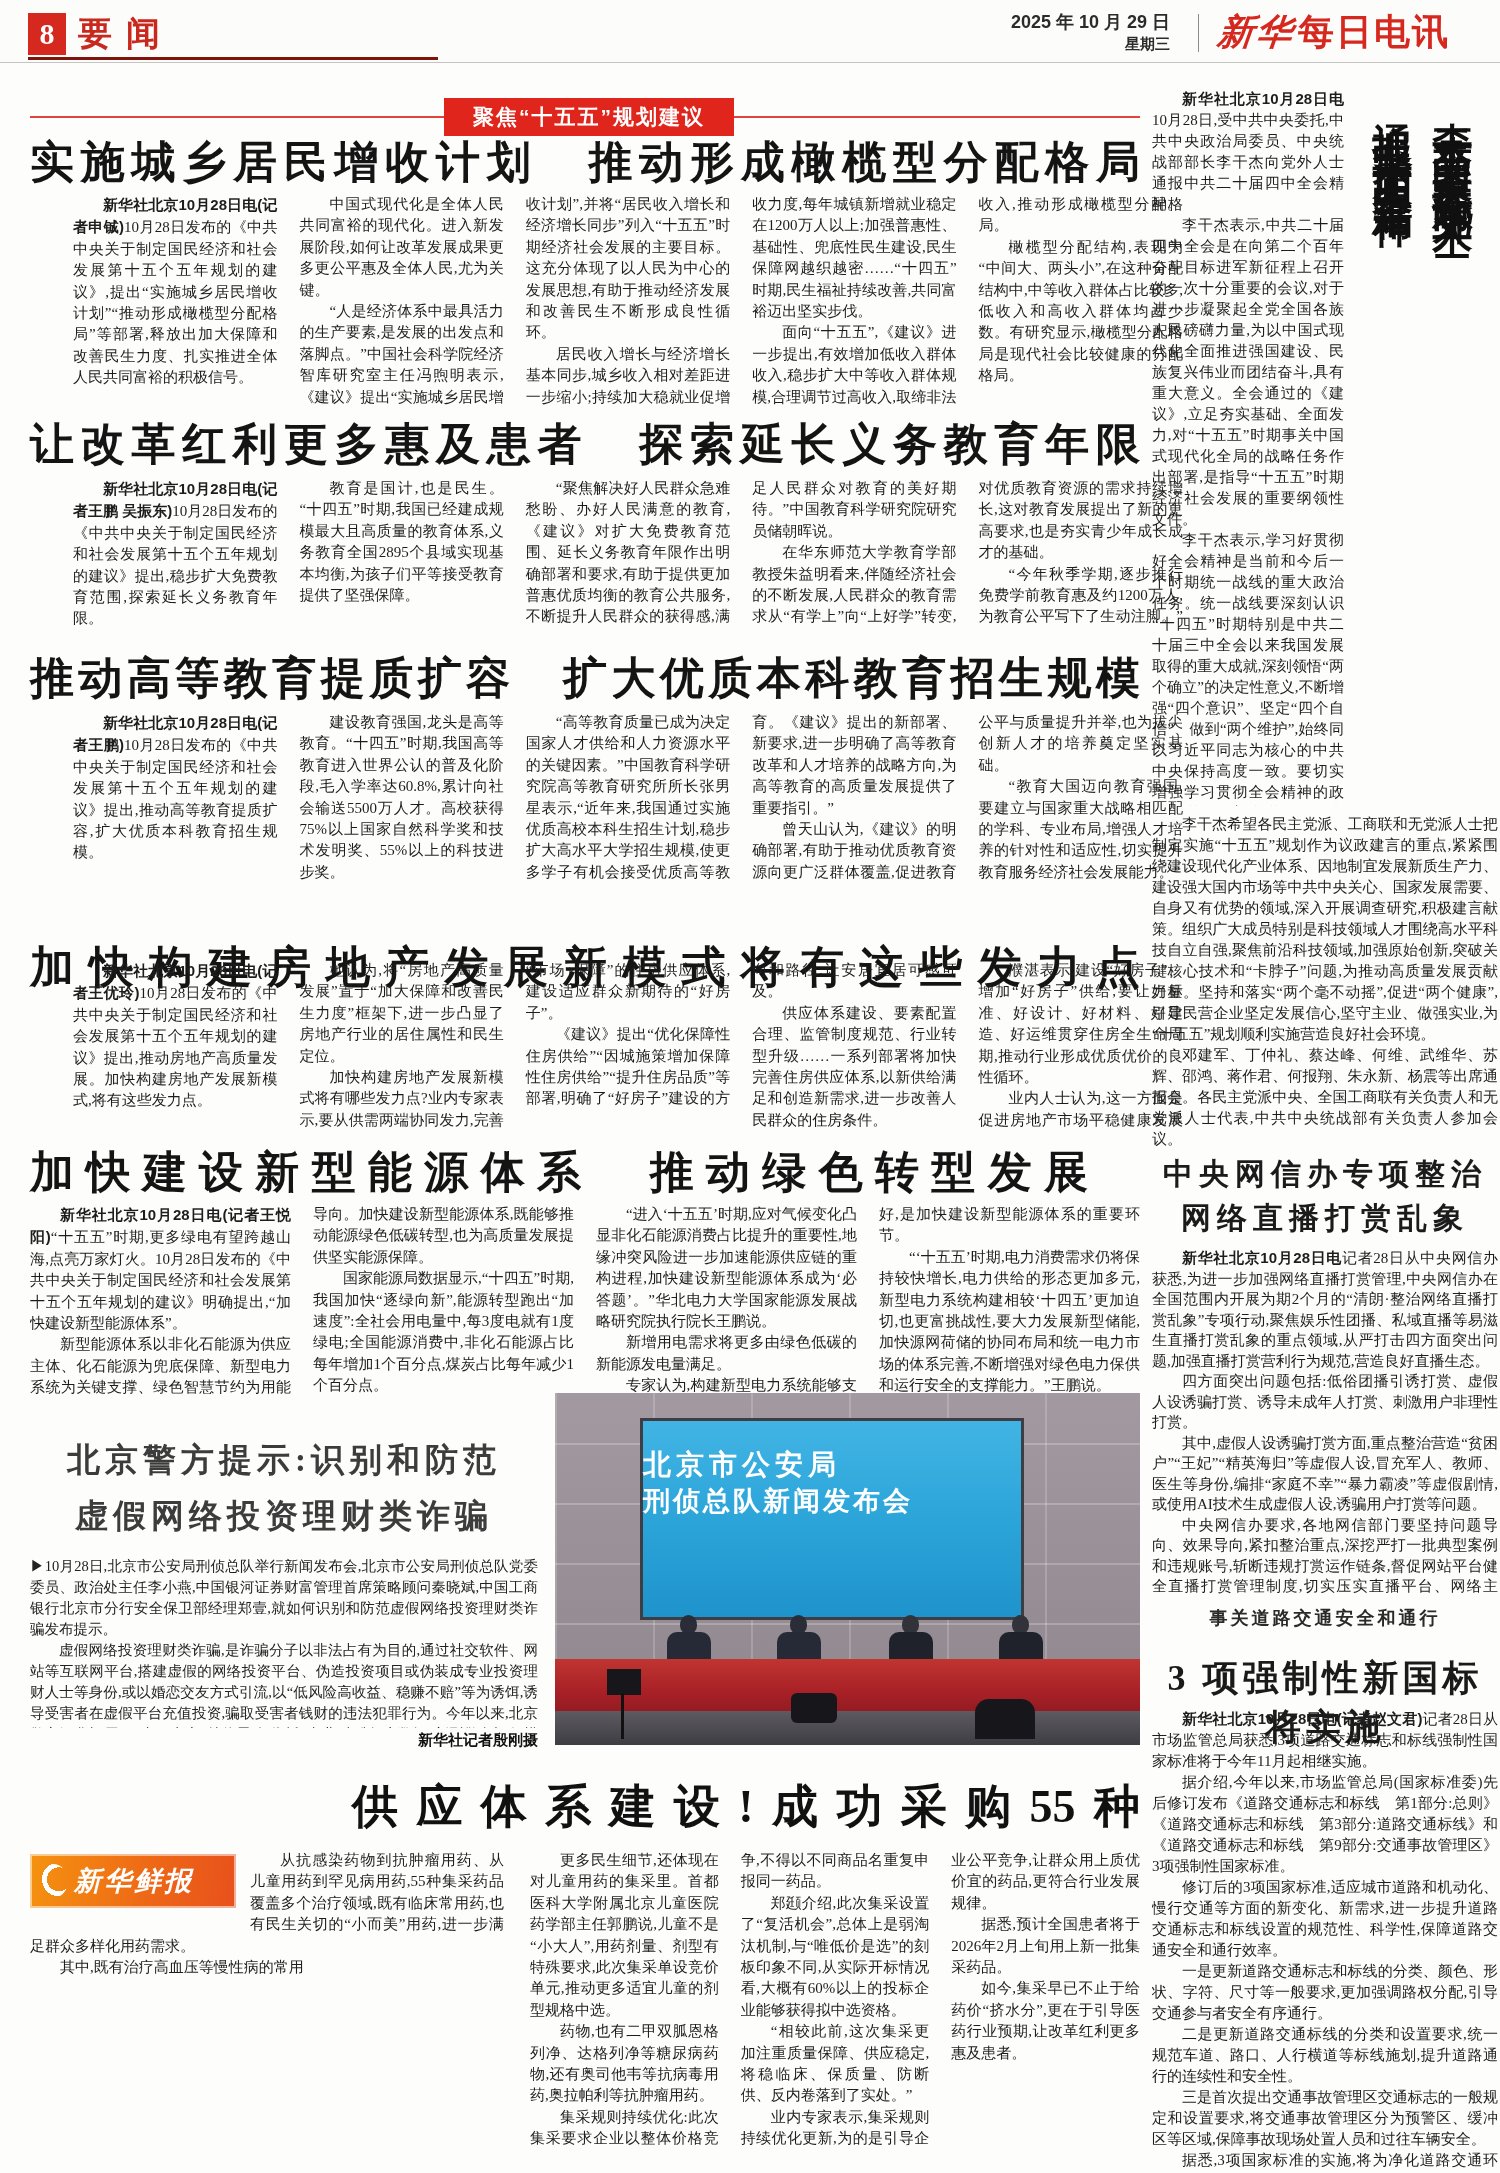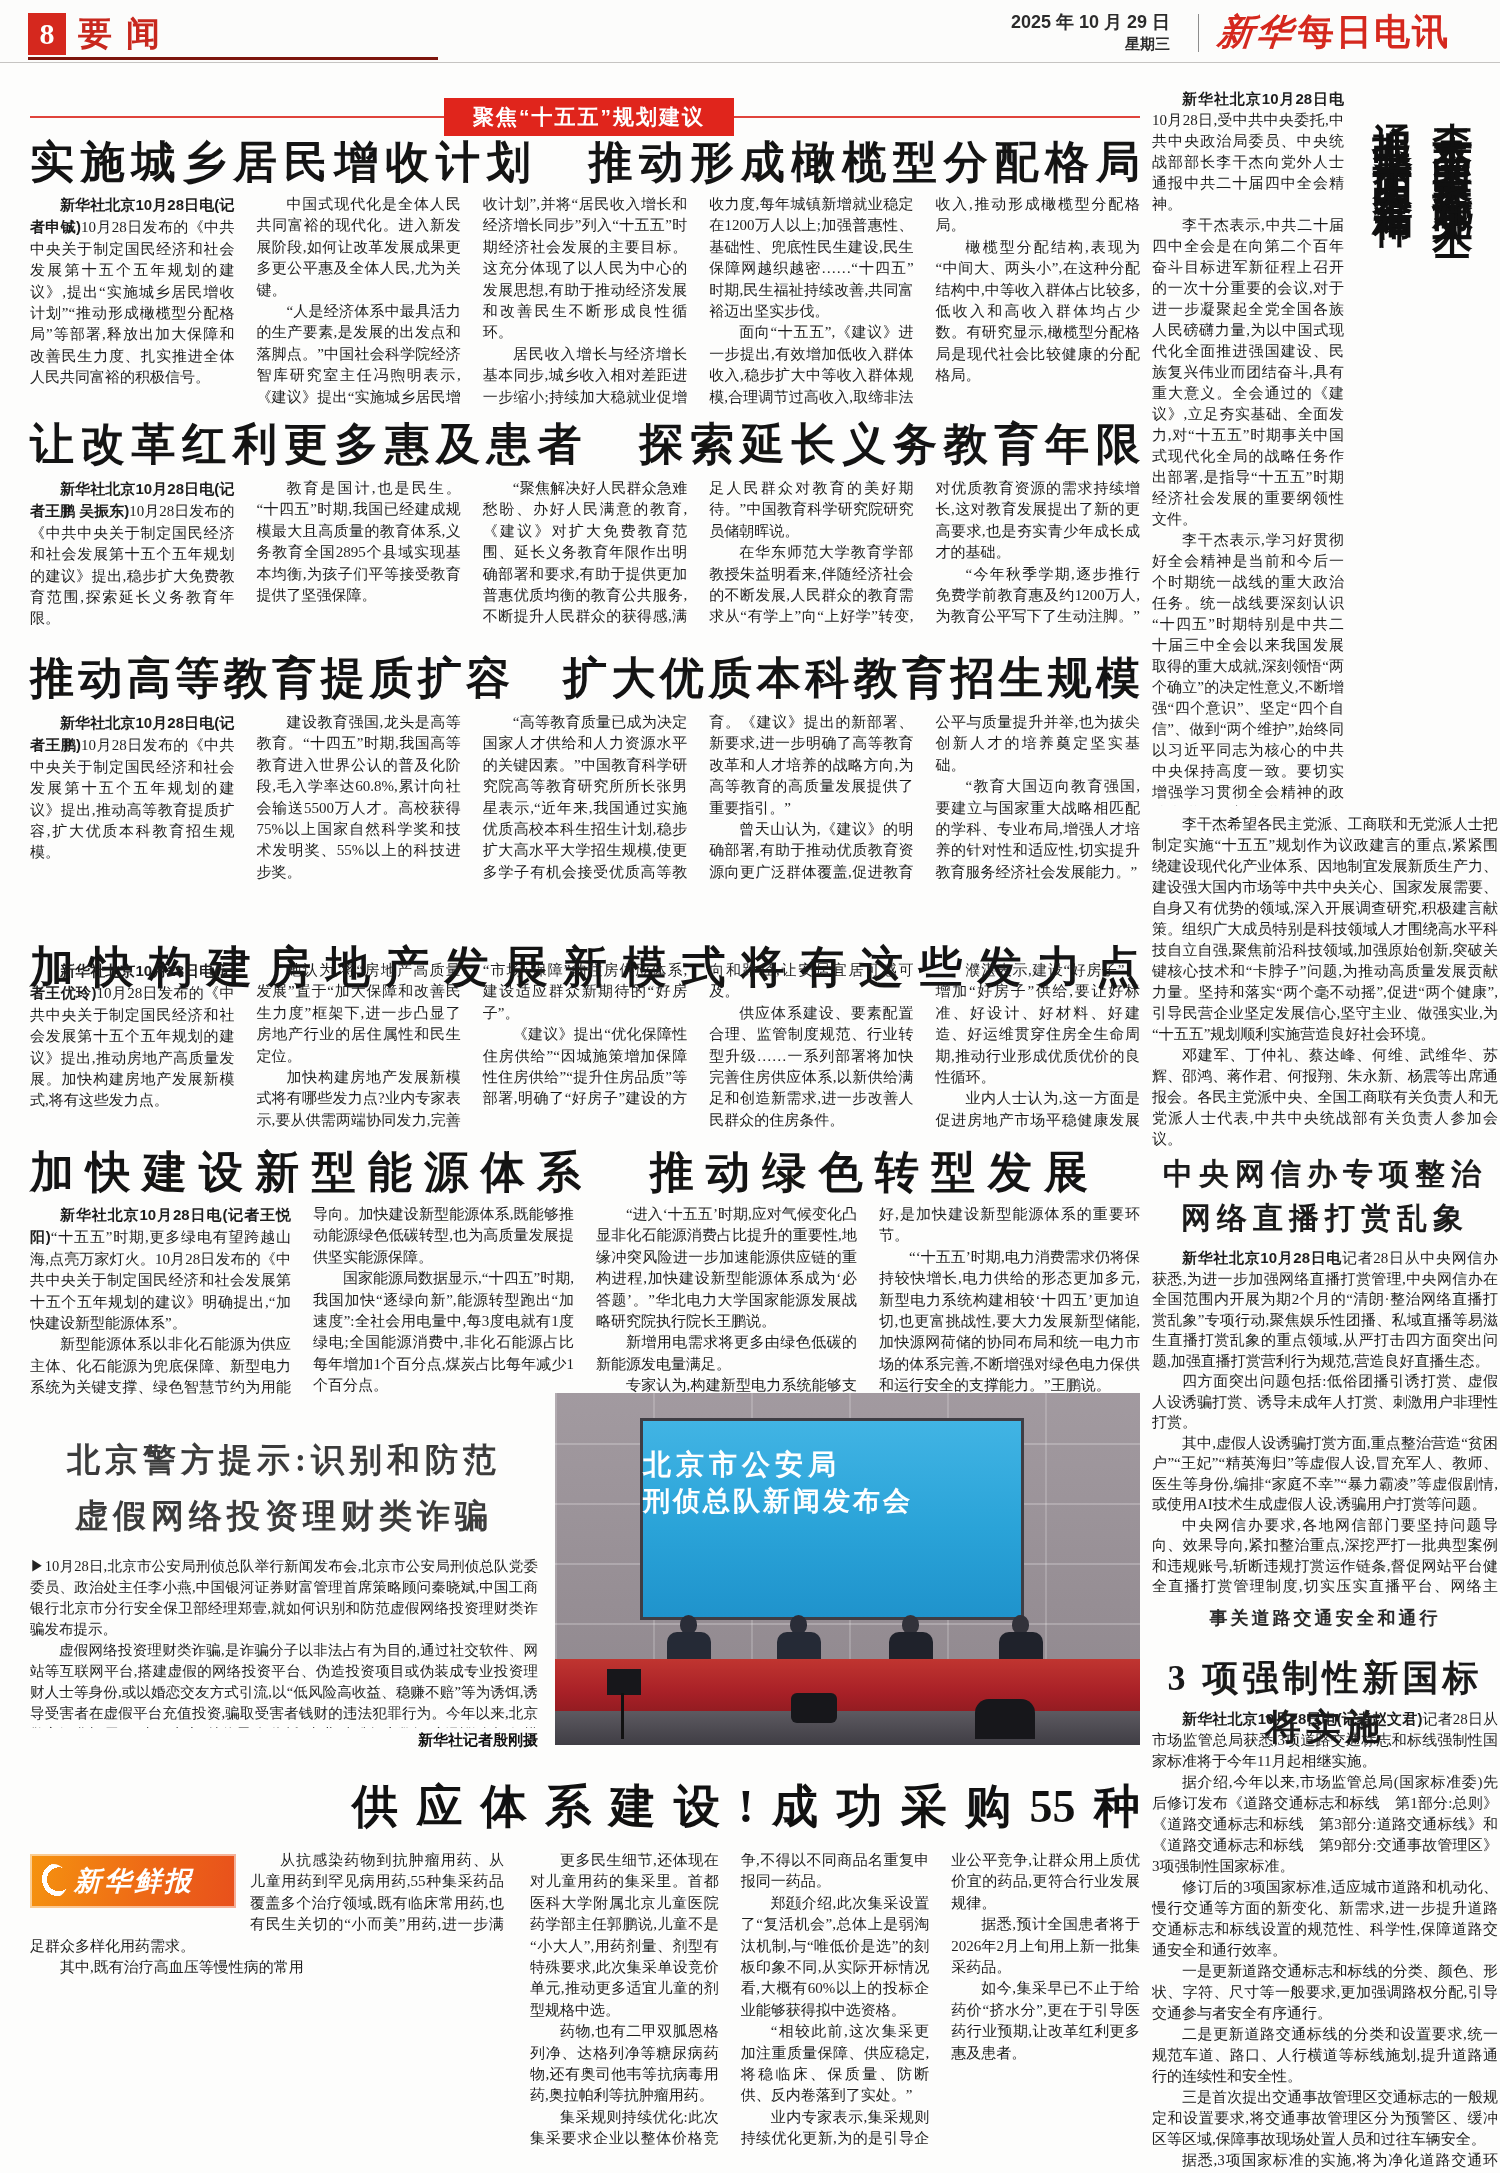--- a/index.html
+++ b/index.html
@@ -20,21 +20,21 @@
   
   .banner-line{position:absolute;left:30px;top:116px;width:1110px;height:2px;background:#e0443c;}
   .banner{position:absolute;left:444px;top:98px;width:290px;height:38px;background:#e0251c;color:#fff;
           font:700 21px/38px "Liberation Sans",sans-serif;text-align:center;letter-spacing:2px;}
   .bighead{position:absolute;font-family:"Liberation Serif",serif;font-weight:700;color:#141414;
            text-align:justify;text-align-last:justify;}
   .h44{font-size:44px;line-height:50px;}
   .body{position:absolute;overflow:hidden;font-size:15px;line-height:21.4px;text-align:justify;}
   .body p{margin:0;text-indent:2em;}
   .body b{font-family:"Liberation Sans",sans-serif;font-weight:700;}
-  .c5{column-count:5;column-gap:22px;}
+  .c5{column-count:5;column-gap:22px;margin-left:43px;}
   .c4{column-count:4;column-gap:22px;}
   .c3{column-count:3;column-gap:22px;}
   
   .v-head{position:absolute;height:716px;writing-mode:vertical-rl;font:700 40px/1 "Liberation Serif",serif;
           color:#101010;letter-spacing:7px;}
   .v-head span{display:block;margin-left:20px;}
   .rc-head{position:absolute;text-align:center;font-family:"Liberation Serif",serif;color:#1b1b1b;}
   .webcast-h{font-weight:700;font-size:30px;line-height:40px;letter-spacing:6px;}
   .kicker{font-weight:700;font-size:18px;letter-spacing:3px;color:#2a2a2a;}
   .traffic-h{font-weight:700;font-size:36px;letter-spacing:4px;color:#1a1a1a;}

